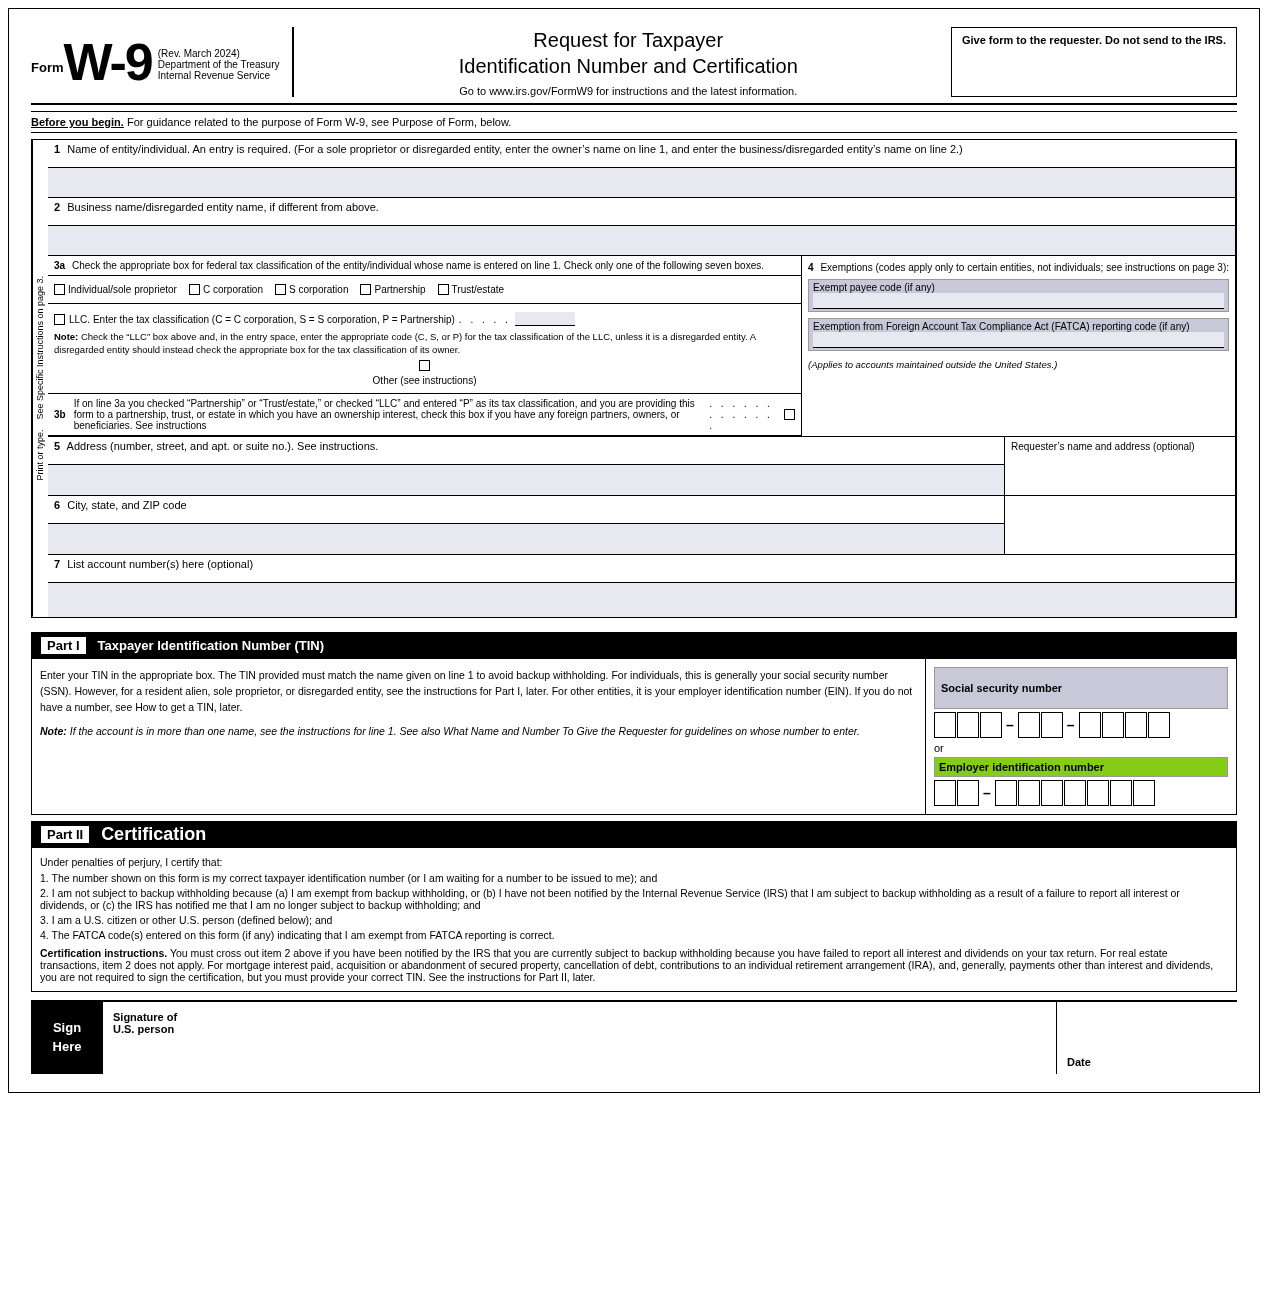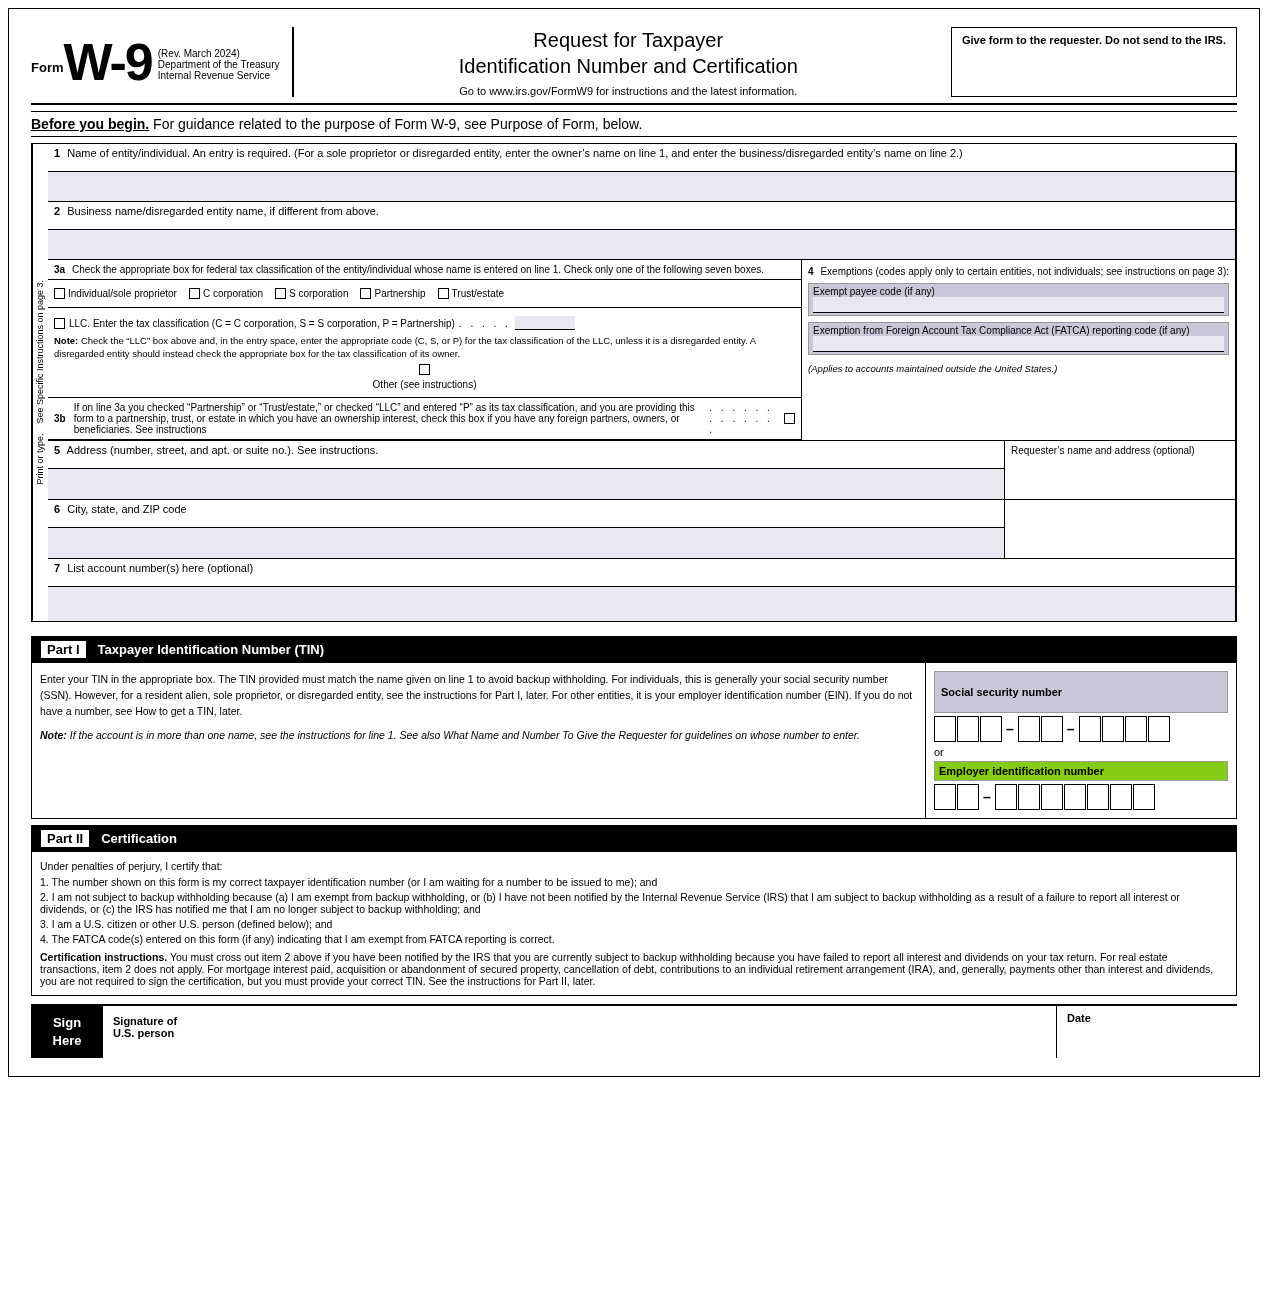--- a/index.html
+++ b/index.html
@@ -8,21 +8,21 @@
 
     
     .header { display: flex; border-bottom: 2px solid #000; padding-bottom: 6px; margin-bottom: 4px; }
     .header-left { display: flex; align-items: center; border-right: 2px solid #000; padding-right: 12px; margin-right: 12px; min-width: 200px; }
     .header-center { flex: 1; text-align: center; }
     .header-center h1 { font-size: 20px; font-weight: normal; line-height: 1.3; }
     .header-center p { font-size: 11px; margin-top: 4px; }
     .header-right { min-width: 160px; border: 1px solid #000; padding: 6px 10px; font-size: 11px; font-weight: bold; text-align: center; }
 
     
-    .before-begin { font-size: 14px; margin: 6px 0; border-top: 1px solid #000; border-bottom: 1px solid #000; padding: 4px 0; }
+    .before-begin { font-size: 11px; margin: 6px 0; border-top: 1px solid #000; border-bottom: 1px solid #000; padding: 4px 0; }
     .rotated-label { writing-mode: vertical-rl; transform: rotate(180deg); font-size: 9px; text-align: center; min-width: 16px; border-right: 1px solid #000; padding: 4px 2px; }
 
     .fields-area { flex: 1; border-right: 1px solid #000; }
     .exemptions-area { min-width: 230px; padding: 6px; font-size: 10px; }
 
     .field-row { border-bottom: 1px solid #000; padding: 3px 6px; min-height: 28px; }
     .field-row.input-bg { background: #e8e8f0; min-height: 32px; }
     .field-number { font-weight: bold; margin-right: 4px; }
 
     
@@ -269,21 +269,21 @@
           <div class="ein-cell"></div>
           <div class="ein-cell"></div>
           <div class="ein-cell"></div>
         </div>
       </div>
     </div>
   </div>
 
   <div style="display:flex;align-items:center;background:#000;color:#fff;padding:3px 8px;margin-top:6px;">
     <span style="background:#fff;color:#000;font-weight:bold;padding:1px 6px;font-size:13px;margin-right:10px;border:2px solid #000;">Part II</span>
-    <span style="font-size:13px;font-weight:bold;">Certification</span>
+    <span style="font-size:18px;font-weight:bold;">Certification</span>
   </div>
 
   <div style="border:1px solid #000;border-top:none;padding:8px;font-size:10.5px;">
     <p style="margin-bottom:4px;">Under penalties of perjury, I certify that:</p>
     <p style="margin-bottom:3px;">1. The number shown on this form is my correct taxpayer identification number (or I am waiting for a number to be issued to me); and</p>
     <p style="margin-bottom:3px;">2. I am not subject to backup withholding because (a) I am exempt from backup withholding, or (b) I have not been notified by the Internal Revenue Service (IRS) that I am subject to backup withholding as a result of a failure to report all interest or dividends, or (c) the IRS has notified me that I am no longer subject to backup withholding; and</p>
     <p style="margin-bottom:3px;">3. I am a U.S. citizen or other U.S. person (defined below); and</p>
     <p style="margin-bottom:6px;">4. The FATCA code(s) entered on this form (if any) indicating that I am exempt from FATCA reporting is correct.</p>
     <p>
       <span class="bold">Certification instructions.</span><span> You must cross out item 2 above if you have been notified by the IRS that you are currently subject to backup withholding because you have failed to report all interest and dividends on your tax return. For real estate transactions, item 2 does not apply. For mortgage interest paid, acquisition or abandonment of secured property, cancellation of debt, contributions to an individual retirement arrangement (IRA), and, generally, payments other than interest and dividends, you are not required to sign the certification, but you must provide your correct TIN. See the instructions for Part II, later.</span>
@@ -292,18 +292,18 @@
 
   <div class="sign-here">
     <div style="background:#000;color:#fff;padding:8px 12px;display:flex;flex-direction:column;justify-content:center;align-items:center;min-width:72px;font-size:13px;font-weight:bold;line-height:1.4;">
       <div>Sign</div>
       <div>Here</div>
     </div>
     <div style="flex:1;border-right:1px solid #000;padding:9px 10px;">
       <div style="font-weight:bold;font-size:11px;">Signature of</div>
       <div style="font-weight:bold;font-size:11px;">U.S. person</div>
     </div>
-    <div style="padding:6px 10px;min-width:180px;">
+    <div style="padding:6px 10px;min-width:180px;margin-top:48px;">
       <div style="font-weight:bold;font-size:11px;">Date</div>
     </div>
   </div>
 
 </div>
 
 </body></html>

